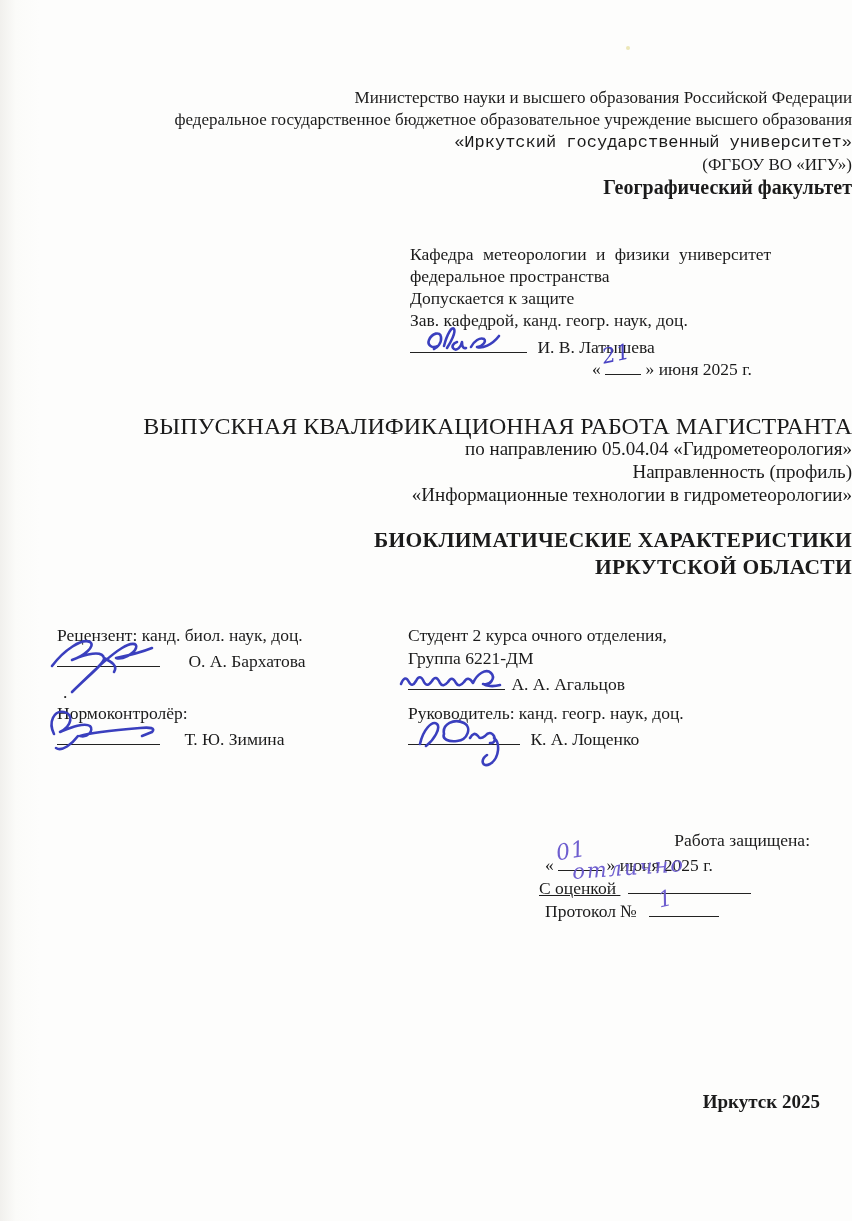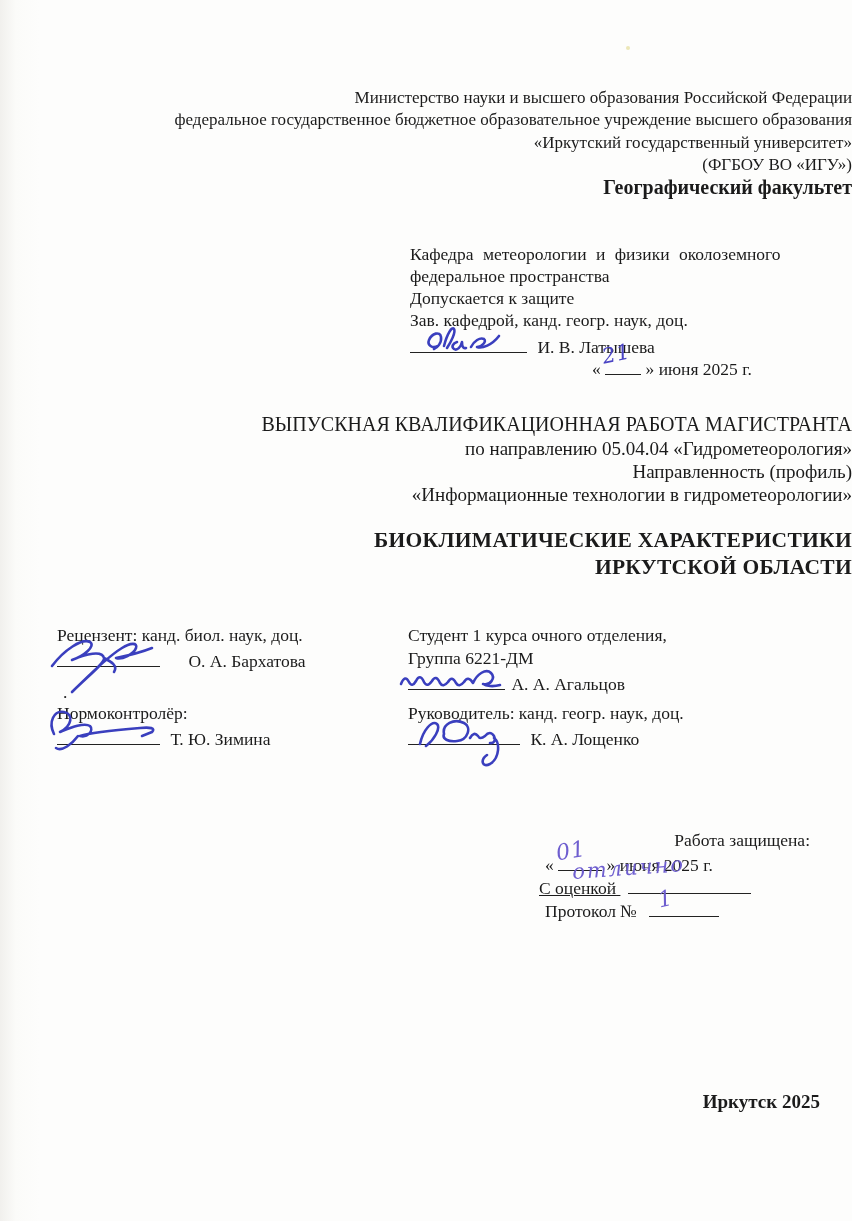--- a/index.html
+++ b/index.html
@@ -16,21 +16,21 @@
     background:linear-gradient(90deg,#f1f0ed 0px,#fbfbf9 16px,#fdfdfc 40px);
     font-family:"Liberation Serif","DejaVu Serif",serif;
     color:var(--text);
     overflow:hidden;
   }
   .abs{position:absolute;white-space:nowrap;}
   .center{left:0;width:100%;text-align:right;}
   .hdr{font-size:17px;}
   .faculty{font-size:20px;font-weight:bold;padding-left:17px;}
   .dept{font-size:17.5px;}
-  .work-caps{font-size:20px;}
+  .work-caps{font-size:24px;}
   .work-sub{font-size:19px;}
   .title{font-size:21.5px;font-weight:bold;letter-spacing:.3px;}
   .col{font-size:17.5px;}
   .def{font-size:17.5px;text-align:center;}
   .footer{font-size:19px;font-weight:bold;}
   .blank{
     display:inline-block;
     border-bottom:1.4px solid #222;
     height:17px;
     vertical-align:baseline;
@@ -50,25 +50,25 @@
 </style>
 </head>
 <body>
 
 <div class="page">
 
   <div class="speck" style="left:626px;top:46px;"></div>
 
   <div class="abs center hdr" style="top:88px;">Министерство науки и высшего образования Российской Федерации</div>
   <div class="abs center hdr" style="top:110px;">федеральное государственное бюджетное образовательное учреждение высшего образования</div>
-  <div class="abs center hdr" style="top:133px;">«Иркутский государственный университет»</div>
+  <div class="abs center hdr" style="top:133px;font-family:Liberation Mono, monospace;">«Иркутский государственный университет»</div>
   <div class="abs center hdr" style="top:155px;">(ФГБОУ ВО «ИГУ»)</div>
   <div class="abs center faculty" style="top:176px;">Географический факультет</div>
 
-  <div class="abs dept justify1" style="left:410px;top:244px;width:404px;">Кафедра метеорологии и физики околоземного</div>
+  <div class="abs dept justify1" style="left:410px;top:244px;width:404px;">Кафедра метеорологии и физики университет</div>
   <div class="abs dept" style="left:410px;top:266px;">федеральное пространства</div>
   <div class="abs dept" style="left:410px;top:288px;">Допускается к защите</div>
   <div class="abs dept" style="left:410px;top:310px;">Зав. кафедрой, канд. геогр. наук, доц.</div>
 
   <div class="abs dept" style="left:410px;top:336px;">
     <span class="blank" style="width:117px;"></span>
     <span style="margin-left:6px;">И. В. Латышева</span>
   </div>
 
   <svg class="sig" style="left:424px;top:322px;" width="100" height="34" viewBox="0 0 100 34">
@@ -96,27 +96,27 @@
     <span style="margin-left:24px;">О. А. Бархатова</span>
   </div>
   <svg class="sig" style="left:48px;top:632px;" width="125" height="72" viewBox="0 0 125 72">
     <path d="M4,34 C16,18 34,6 42,10 C48,14 36,24 24,28 C38,22 54,18 56,26 C57,31 40,44 24,60 C44,40 64,22 74,16 C82,11 90,10 88,16 C86,22 74,28 68,26 C78,24 94,20 104,16 M56,26 C64,30 70,34 66,40"></path>
   </svg>
   <div class="abs col" style="left:63px;top:682px;">.</div>
 
   <div class="abs col" style="left:57px;top:703px;">Нормоконтролёр:</div>
   <div class="abs col" style="left:57px;top:728px;">
     <span class="blank" style="width:103px;"></span>
-    <span style="margin-left:6px;">Т. Ю. Зимина</span>
+    <span style="margin-left:20px;">Т. Ю. Зимина</span>
   </div>
   <svg class="sig" style="left:44px;top:694px;" width="140" height="62" viewBox="0 0 140 62">
     <path d="M10,40 C4,28 10,16 20,18 C30,20 28,32 16,38 C26,34 40,28 46,32 C50,36 44,44 36,42 C48,38 72,36 96,34 C106,33 112,34 108,38 L98,42 M34,42 C28,50 18,58 12,54"></path>
   </svg>
 
-  <div class="abs col" style="left:408px;top:625px;">Студент 1 курса очного отделения,</div>
+  <div class="abs col" style="left:408px;top:625px;">Студент 2 курса очного отделения,</div>
   <div class="abs col" style="left:408px;top:648px;">Группа 6221-ДМ</div>
   <div class="abs col" style="left:408px;top:673px;">
     <span class="blank" style="width:97px;"></span>
     <span style="margin-left:2px;">А. А. Агальцов</span>
   </div>
   <svg class="sig" style="left:398px;top:654px;" width="112" height="42" viewBox="0 0 112 42">
     <path d="M3,30 Q7,20 11,28 Q14,34 18,27 Q22,19 26,28 Q29,34 34,27 Q38,20 42,29 Q45,34 50,28 Q54,21 58,29 Q61,34 66,28 Q70,21 75,29 C79,20 88,14 93,19 C98,24 92,32 85,30 C88,32 95,33 102,31"></path>
   </svg>
 
   <div class="abs col" style="left:408px;top:703px;">Руководитель: канд. геогр. наук, доц.</div>

